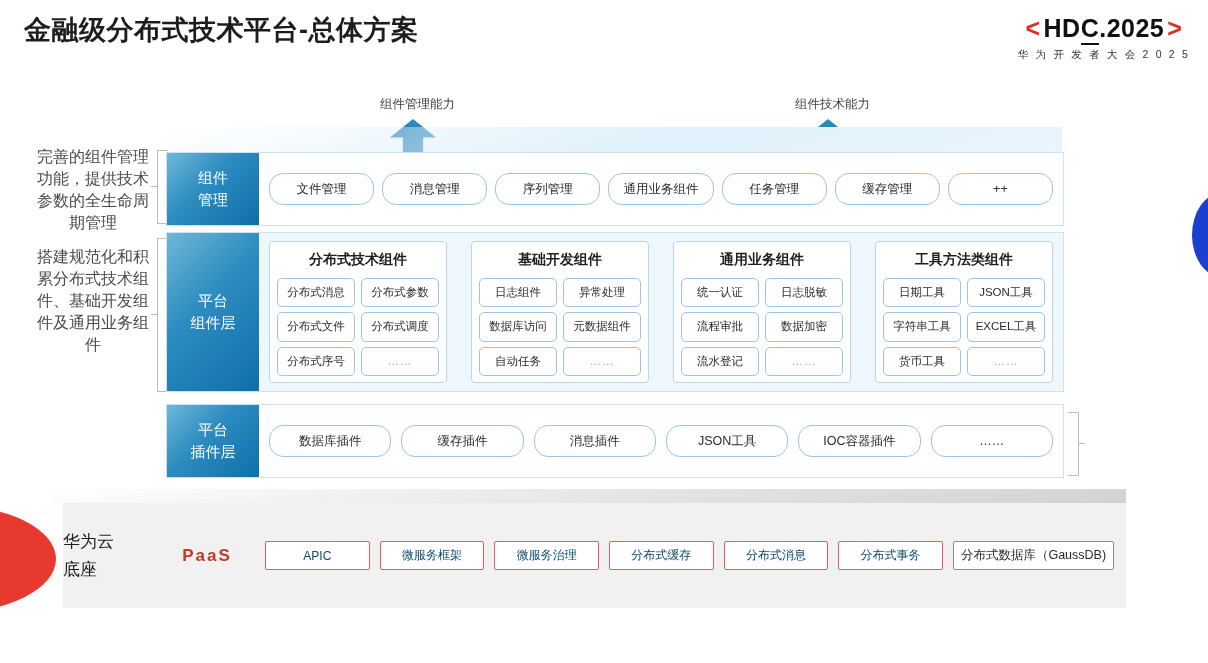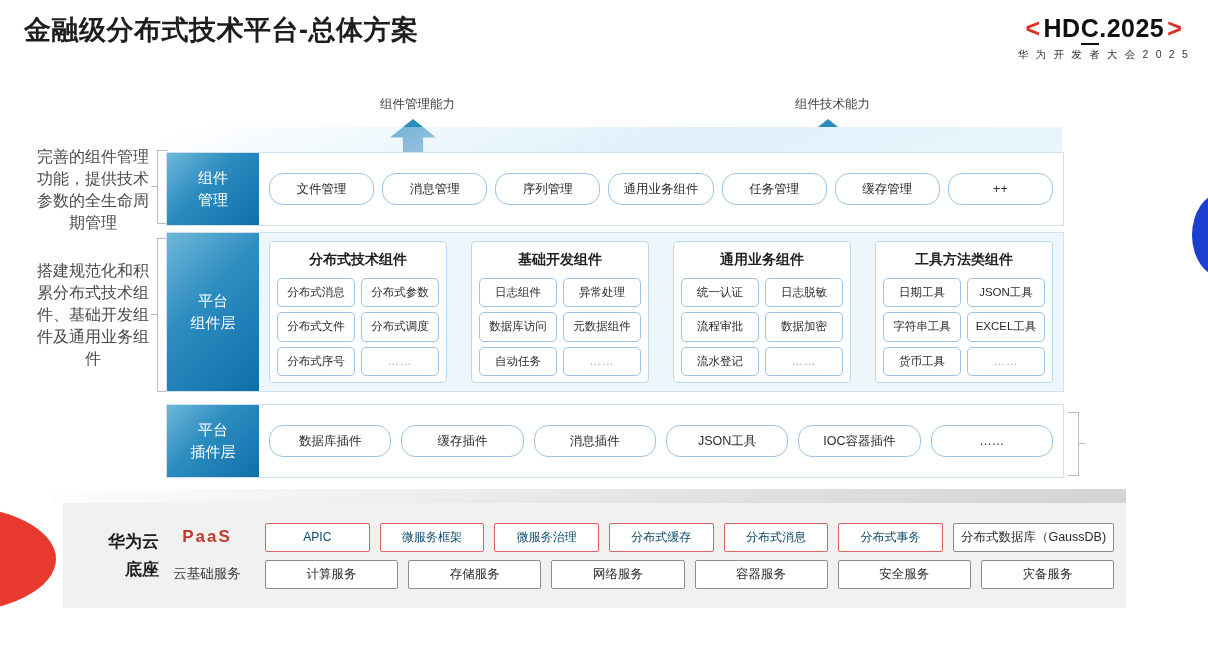--- a/index.html
+++ b/index.html
@@ -43,21 +43,21 @@
   }
   .arrow-a{left:371px;top:96px;}
   .arrow-b{left:786px;top:96px;}
 
   
   .side-note{
     position:absolute;font-size:16px;color:#4a4a4a;line-height:22px;
     text-align:center;width:122px;
   }
   .note-1{left:32px;top:146px;}
-  .note-2{left:32px;top:260px;}
+  .note-2{left:32px;top:246px;}
   .note-right{left:1072px;top:412px;width:130px;}
 
   .brace{position:absolute;border:1.4px solid #b6bcc4;border-right:none;}
   .brace-1{left:157px;top:150px;width:10px;height:72px;}
   .brace-2{left:157px;top:238px;width:10px;height:152px;}
   .brace-r{right:129px;top:412px;width:10px;height:62px;border:1.4px solid #b6bcc4;border-left:none;}
   .brace-tick{position:absolute;width:7px;height:1.4px;background:#b6bcc4;}
 
   
   .band{position:absolute;background:#fff;border:1px solid #cfe0ee;display:flex;}
@@ -114,21 +114,21 @@
   
   .paas-bevel{
     position:absolute;left:52px;top:489px;width:1074px;height:14px;
     background:linear-gradient(170deg,#ffffff 0%,#e2e2e2 60%,#d2d2d2 100%);
   }
   .paas-panel{
     position:absolute;left:63px;top:503px;width:1063px;height:105px;
     background:#f1f1f1;display:flex;align-items:center;
   }
   .paas-brand{
-    flex:0 0 96px;text-align:right;font-size:17px;font-weight:bold;
+    flex:0 0 96px;text-align:left;font-size:17px;font-weight:normal;
     color:#1d1d1f;line-height:28px;
   }
   .paas-rows{flex:1;display:flex;flex-direction:column;gap:8px;padding:0 12px 0 0;}
   .paas-row{display:flex;align-items:center;gap:10px;}
   .paas-rowlabel{
     flex:0 0 96px;text-align:center;white-space:nowrap;
   }
   .lbl-paas{font-size:17px;font-weight:bold;color:#c0392b;letter-spacing:2px;}
   .lbl-base{font-size:13.5px;color:#3a3a3a;}
   .paas-chips{flex:1;display:flex;gap:10px;}
@@ -305,27 +305,16 @@
           <div class="paas-chips">
             <div class="chip-red">APIC</div>
             <div class="chip-red">微服务框架</div>
             <div class="chip-red">微服务治理</div>
             <div class="chip-red">分布式缓存</div>
             <div class="chip-red">分布式消息</div>
             <div class="chip-red">分布式事务</div>
             <div class="chip-gray db">分布式数据库（GaussDB)</div>
           </div>
         </div>
-        <div class="paas-row">
-          <div class="paas-rowlabel lbl-base">云基础服务</div>
-          <div class="paas-chips">
-            <div class="chip-gray">计算服务</div>
-            <div class="chip-gray">存储服务</div>
-            <div class="chip-gray">网络服务</div>
-            <div class="chip-gray">容器服务</div>
-            <div class="chip-gray">安全服务</div>
-            <div class="chip-gray">灾备服务</div>
-          </div>
-        </div>
       </div>
   </div>
 
 </div>
 
 </body></html>

